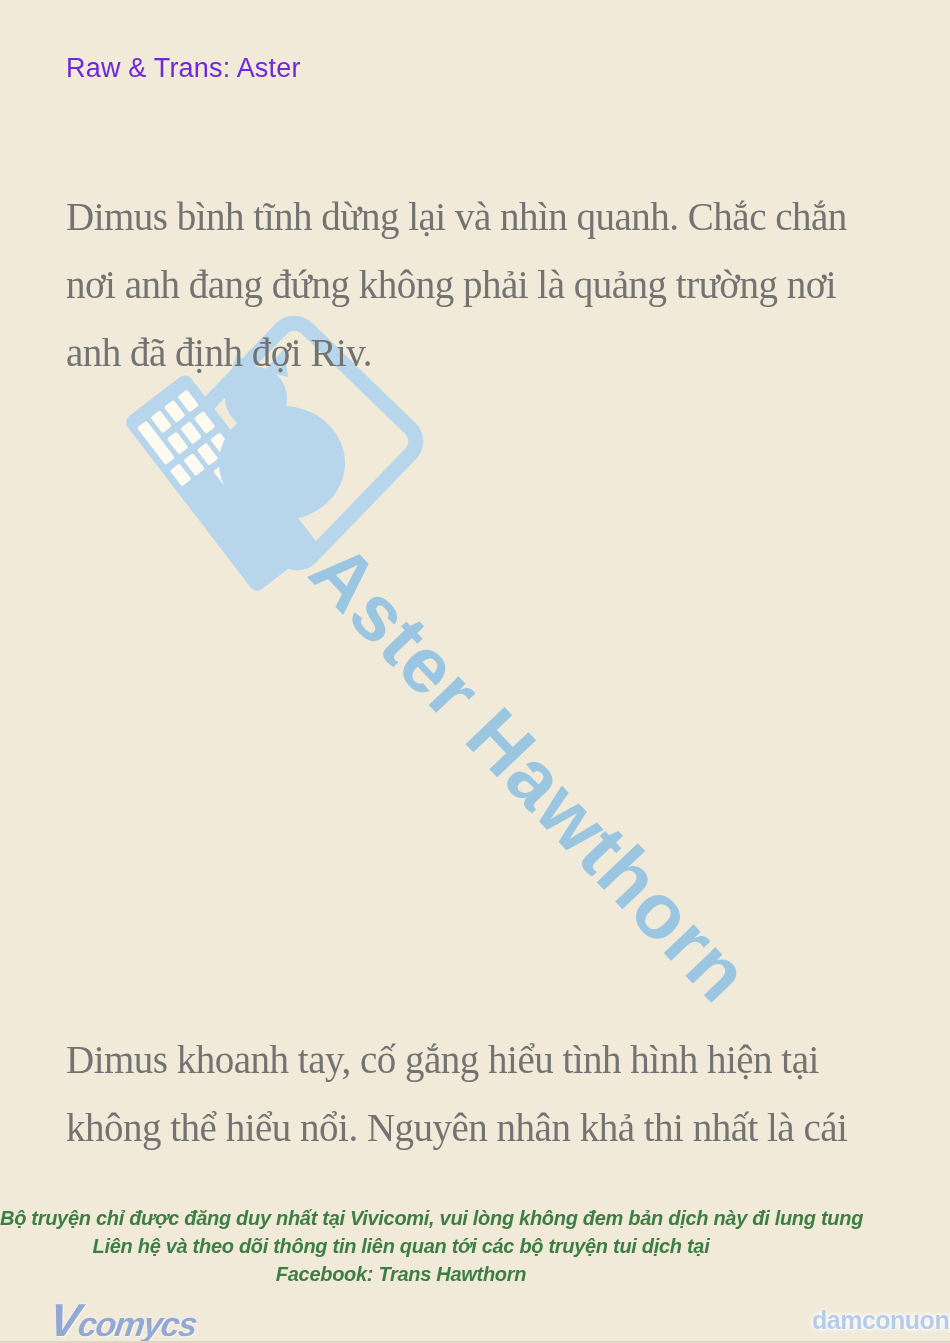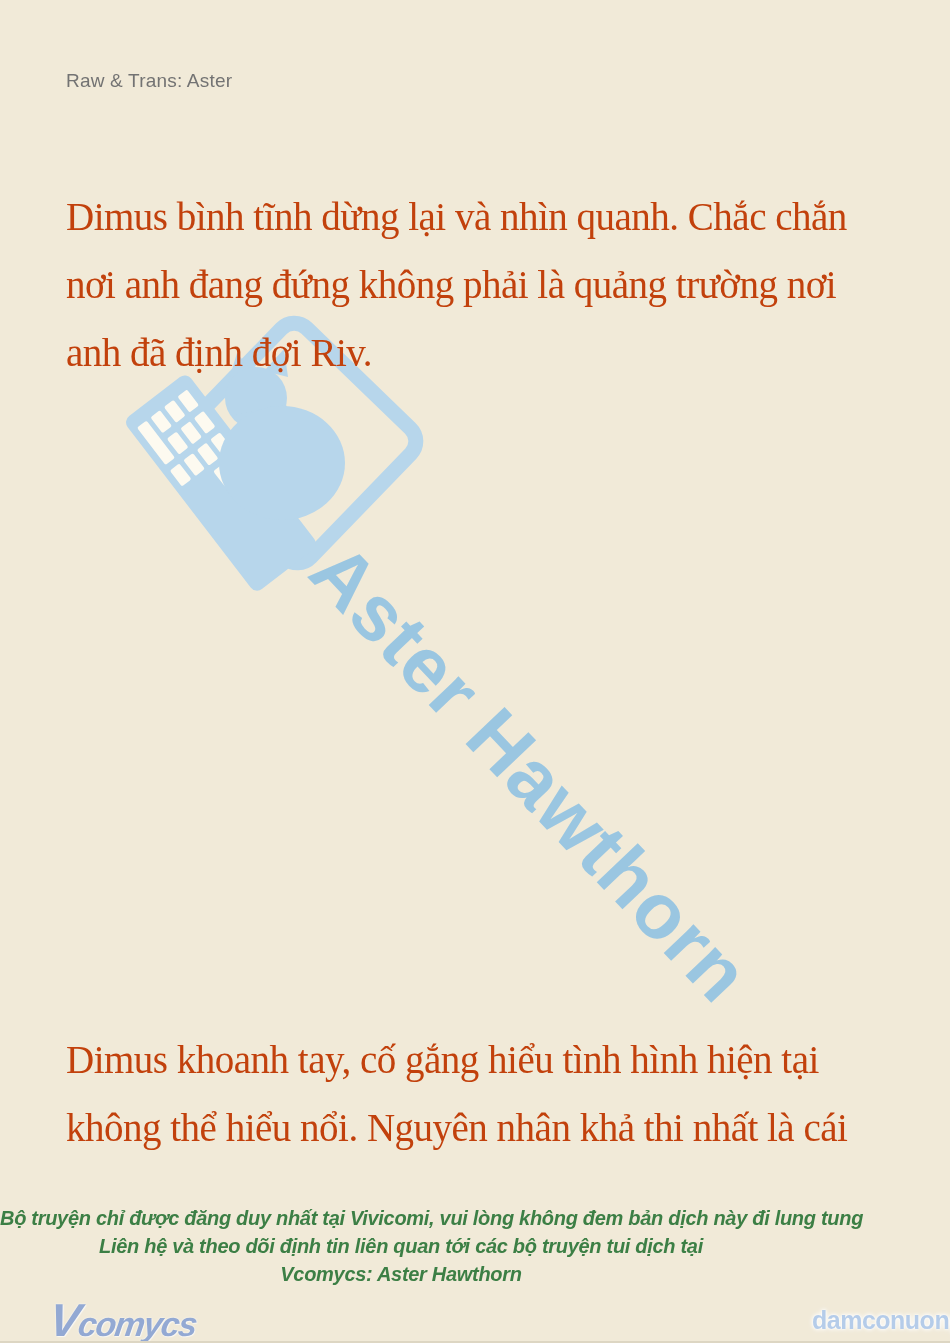--- a/index.html
+++ b/index.html
@@ -3,37 +3,37 @@
 <meta charset="utf-8">
 <style>
   html,body{margin:0;padding:0;background:#8a8a8a;}
   .page{
     position:relative;width:950px;height:1343px;margin:0 auto;
     background:#f1ead8;overflow:hidden;
     font-family:"Liberation Sans",sans-serif;
     border-bottom:2px solid #ddd6c3;box-sizing:border-box;
   }
   .credit{
-    position:absolute;left:66px;top:70px;
-    font-size:19px;color:#737373;letter-spacing:0.2px;z-index:3;
+    position:absolute;left:66px;top:53px;
+    font-size:27px;color:#6d28d9;letter-spacing:0.2px;z-index:3;
   }
   
   .wm-svg{position:absolute;left:118px;top:303px;width:334px;height:334px;z-index:1;}
   .wm-text{
     position:absolute;left:358px;top:526px;z-index:1;
     font-weight:bold;font-size:78px;letter-spacing:1px;white-space:nowrap;
     color:#8fc2e3;opacity:0.88;
     transform:rotate(46.5deg);transform-origin:left top;
   }
   
   .para{
     position:absolute;left:66px;z-index:2;
     font-family:"Liberation Serif",serif;
     font-size:39px;line-height:68px;letter-spacing:-0.5px;
-    color:#c2410c;white-space:pre;
+    color:#737373;white-space:pre;
   }
   .p1{top:183px}
   .p2{top:479px}
   .p3{top:836px}
   .p4{top:1026px}
   
   .footer-notes{
     position:absolute;left:0;top:1204px;width:802px;z-index:2;
     text-align:center;font-weight:bold;font-style:italic;
     font-size:20px;line-height:28px;letter-spacing:-0.3px;
@@ -98,20 +98,20 @@
   <div class="wm-text">Aster Hawthorn</div>
 
   <div class="para p1">Dimus bình tĩnh dừng lại và nhìn quanh. Chắc chắn
 nơi anh đang đứng không phải là quảng trường nơi
 anh đã định đợi Riv.</div>
   <div class="para p4">Dimus khoanh tay, cố gắng hiểu tình hình hiện tại
 không thể hiểu nổi. Nguyên nhân khả thi nhất là cái</div>
 
   <div class="footer-notes">
     <div class="note">Bộ truyện chỉ được đăng duy nhất tại Vivicomi, vui lòng không đem bản dịch này đi lung tung</div>
-    <div class="note">Liên hệ và theo dõi định tin liên quan tới các bộ truyện tui dịch tại</div>
-    <div class="note">Vcomycs: Aster Hawthorn</div>
+    <div class="note">Liên hệ và theo dõi thông tin liên quan tới các bộ truyện tui dịch tại</div>
+    <div class="note">Facebook: Trans Hawthorn</div>
   </div>
 
   <div class="vcomycs">Vcomycs</div>
   <div class="damconuong">damconuong</div>
 
 </div>
 
 </body></html>

